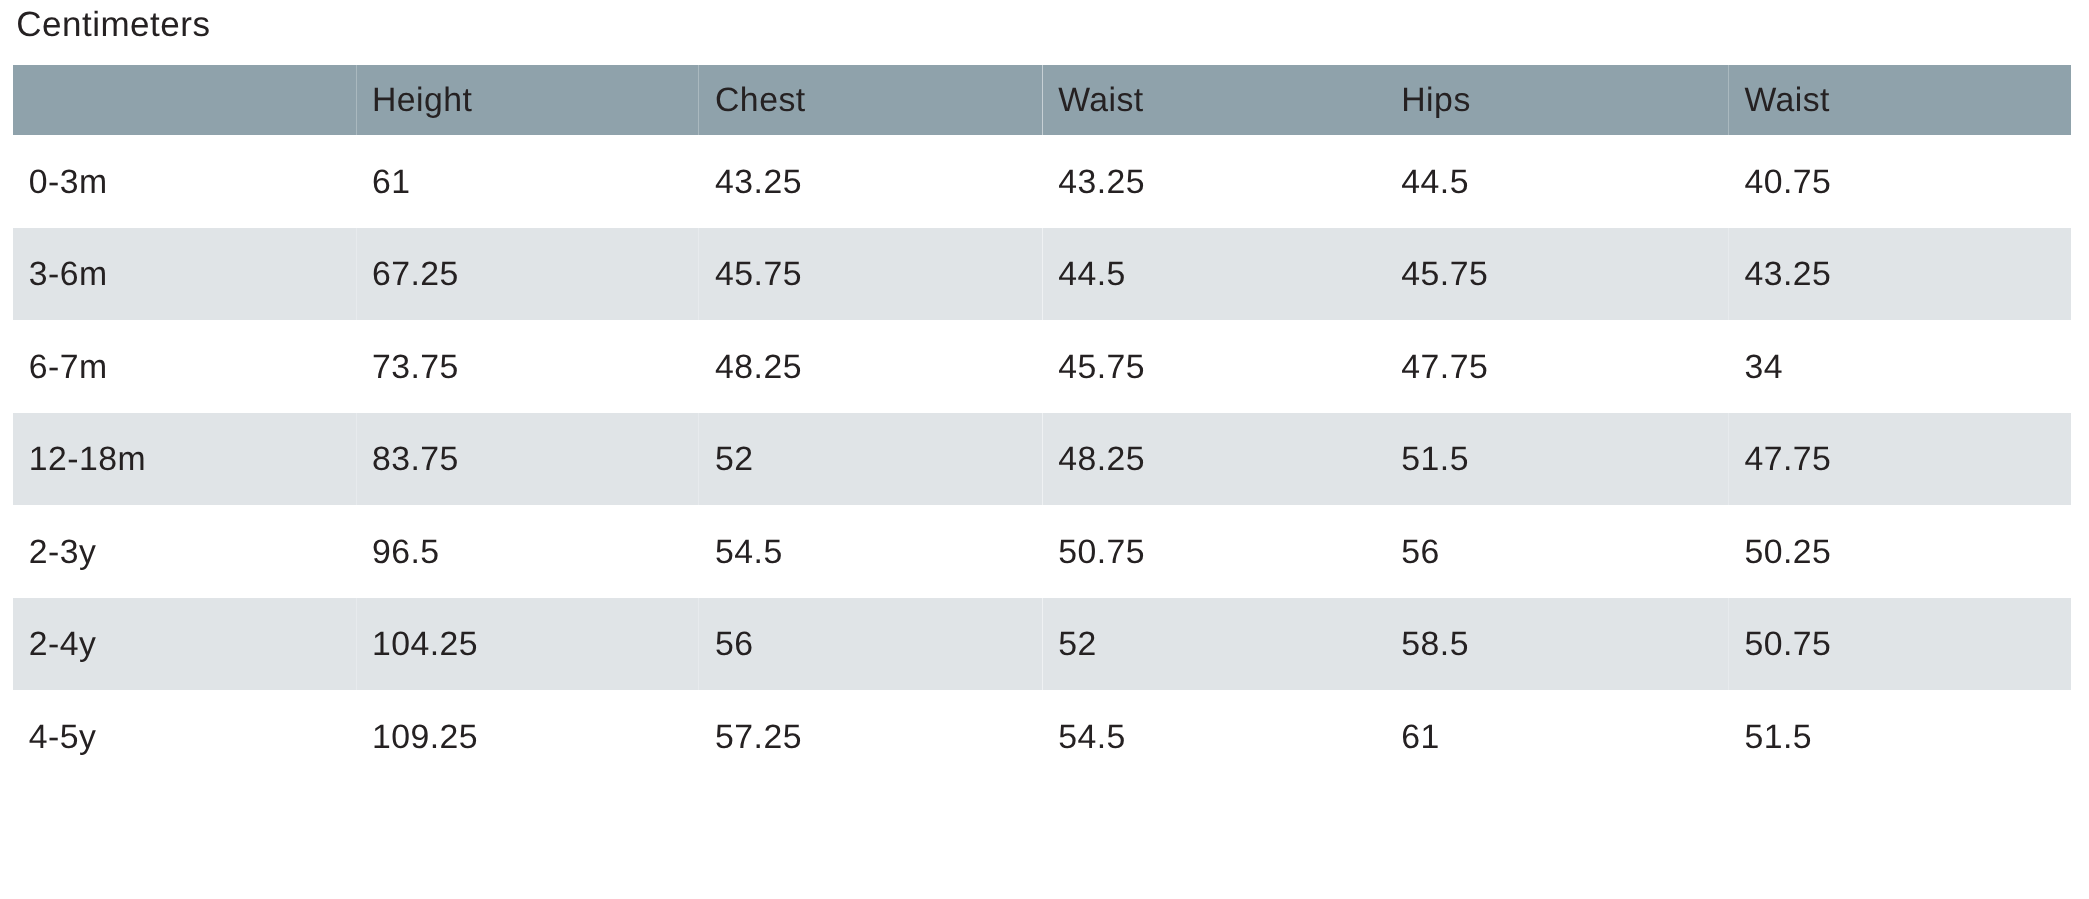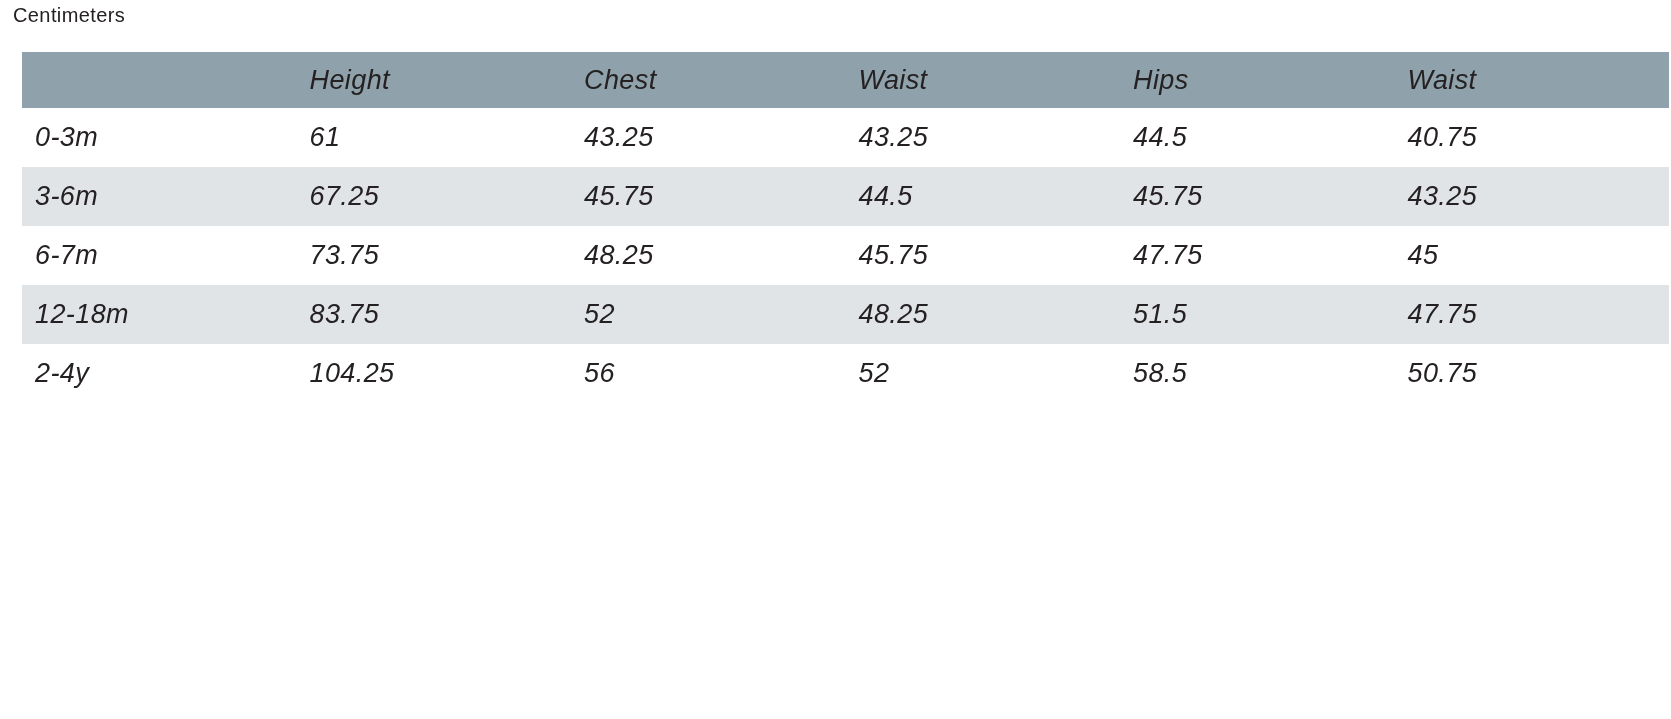--- a/index.html
+++ b/index.html
@@ -22,54 +22,53 @@
     width: 1671px;
     height: 719px;
     overflow: hidden;
     background: var(--page-bg);
   }
   .chart-title {
     position: absolute;
     top: 4px;
     left: 13px;
     margin: 0;
-    font-size: 20px;
+    font-size: 28px;
     font-weight: 400;
     letter-spacing: 0.4px;
     color: var(--text);
   }
   table.size-table {
     position: absolute;
     top: 52px;
-    left: 22px;
+    left: 10px;
     width: 1647px;
     border-collapse: collapse;
     table-layout: fixed;
-    font-style: italic;
   }
   table.size-table col { width: 16.6667%; }
   table.size-table th,
   table.size-table td {
     font-size: 27px;
     font-weight: 400;
     letter-spacing: 0.4px;
     text-align: left;
     vertical-align: middle;
     padding: 0 0 0 13px;
     white-space: nowrap;
     overflow: hidden;
     color: var(--text);
   }
   table.size-table thead tr {
     background: var(--header-bg);
     height: 56px;
   }
   table.size-table tbody tr {
     background: var(--row-bg);
-    height: 59px;
+    height: 74px;
   }
   table.size-table tbody tr:nth-child(even) {
     background: var(--row-alt-bg);
   }
 </style>
 </head>
 <body>
 
 <div class="page">
 
@@ -110,34 +109,50 @@
           <td>44.5</td>
           <td>45.75</td>
           <td>43.25</td>
         </tr>
         <tr>
           <td>6-7m</td>
           <td>73.75</td>
           <td>48.25</td>
           <td>45.75</td>
           <td>47.75</td>
-          <td>45</td>
+          <td>34</td>
         </tr>
         <tr>
           <td>12-18m</td>
           <td>83.75</td>
           <td>52</td>
           <td>48.25</td>
           <td>51.5</td>
           <td>47.75</td>
         </tr>
         <tr>
+          <td>2-3y</td>
+          <td>96.5</td>
+          <td>54.5</td>
+          <td>50.75</td>
+          <td>56</td>
+          <td>50.25</td>
+        </tr>
+        <tr>
           <td>2-4y</td>
           <td>104.25</td>
           <td>56</td>
           <td>52</td>
           <td>58.5</td>
           <td>50.75</td>
         </tr>
+        <tr>
+          <td>4-5y</td>
+          <td>109.25</td>
+          <td>57.25</td>
+          <td>54.5</td>
+          <td>61</td>
+          <td>51.5</td>
+        </tr>
       </tbody>
   </table>
 
 </div>
 
 </body></html>

